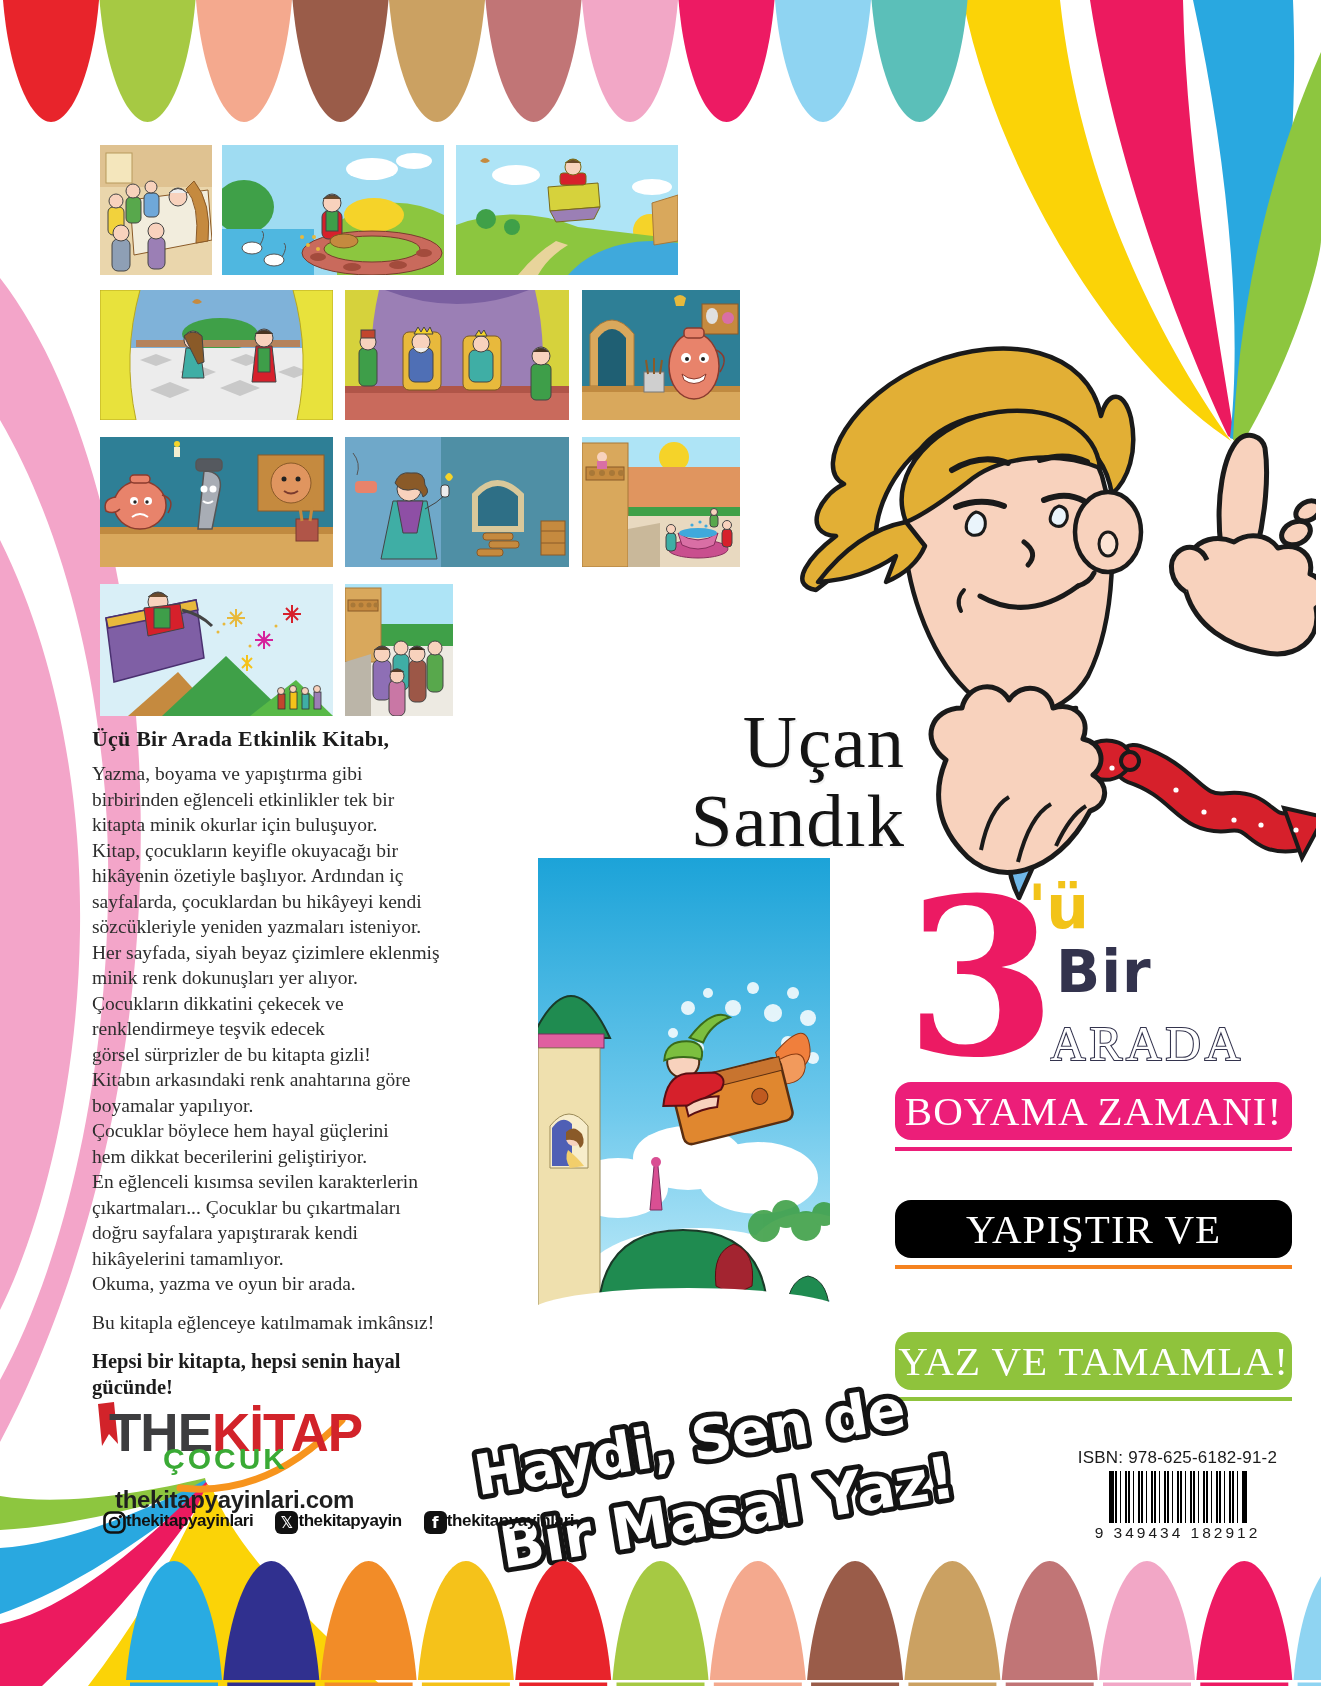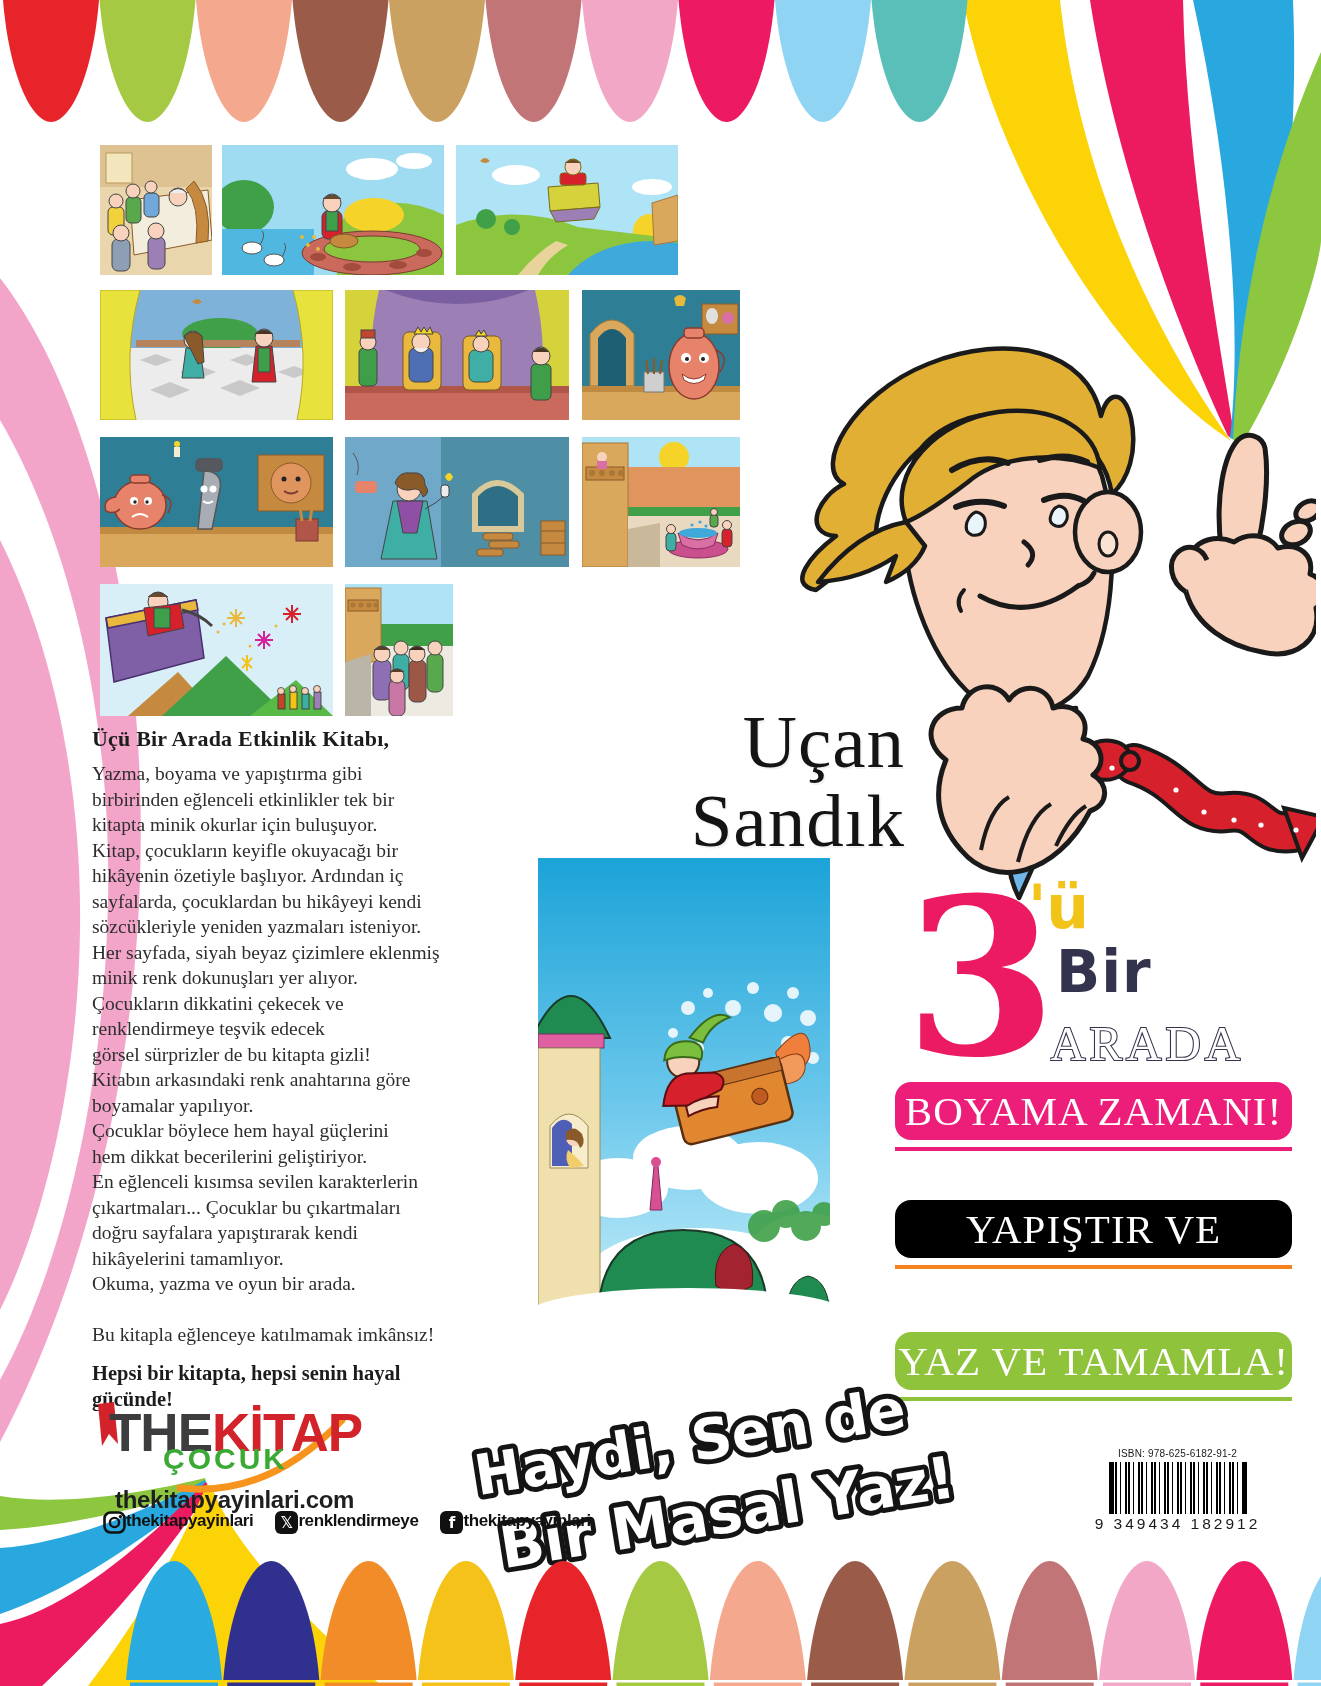--- a/index.html
+++ b/index.html
@@ -7,21 +7,21 @@
         font-family:"Liberation Sans",sans-serif;margin:0 auto;}
   .abs{position:absolute;}
   svg{display:block;}
 
   
   .desc{left:92px;top:726px;width:418px;color:#2e2e2e;}
   .desc h2{margin:0 0 9px 0;font-family:"Liberation Serif",serif;font-weight:bold;
            font-size:22px;color:#1c1c1c;letter-spacing:.2px;}
   .desc p{margin:0;font-family:"Liberation Serif",serif;font-size:19.5px;line-height:25.5px;
           white-space:pre-line;}
-  .desc p.gap{margin-top:25px;font-family:Liberation Serif, serif;}
+  .desc p.gap{margin-top:13px;font-family:Liberation Serif, serif;}
   .desc .tagline{margin-top:13px;font-weight:bold;font-size:20.5px;color:#1c1c1c;
           font-family:"Liberation Serif",serif;line-height:26px;white-space:pre-line;}
 
   
   .book-title{left:545px;top:702px;width:360px;text-align:right;
       font-family:"Liberation Serif",serif;color:#141414;font-size:75px;line-height:79px;
       letter-spacing:1px;text-shadow:1.5px 1.5px 0 #f2f2f2;}
 
   
   .three-num{left:905px;top:868px;font-family:"DejaVu Serif",serif;font-weight:bold;
@@ -38,21 +38,21 @@
   .b1{top:1082px;background:#EC1E79;}
   .b2{top:1200px;background:#000000;}
   .b3{top:1332px;background:#8FC33C;}
   .bline{left:895px;width:397px;height:4px;}
   .bl1{top:1147px;background:#EC1E79;}
   .bl2{top:1265px;background:#F5821F;}
   .bl3{top:1397px;background:#8FC33C;}
 
   
   .isbn{left:1075px;top:1448px;width:205px;text-align:center;color:#1a1a1a;}
-  .isbn .lab{font-size:10px;letter-spacing:.2px;}
+  .isbn .lab{font-size:17px;letter-spacing:.2px;}
   .isbn .bars{width:132px;height:52px;margin:3px auto 0;
      background:repeating-linear-gradient(90deg,#000 0 2px,#fff 2px 3px,#000 3px 5px,#fff 5px 8px,#000 8px 9px,#fff 9px 13px);
      border-left:3px solid #000;border-right:3px solid #000;}
   .isbn .digits{font-size:15.5px;letter-spacing:3px;margin-top:1px;}
 
   
   .logo-the{left:109px;top:1402px;font-size:53px;font-weight:bold;letter-spacing:-1px;color:#3D3D3F;}
   .logo-the b{color:#D2232A;}
   .logo-cocuk{left:163px;top:1442px;font-size:30px;font-weight:bold;letter-spacing:3px;color:#3AAA35;}
   .site{left:115px;top:1486px;font-size:24px;font-weight:bold;color:#1f1f1f;letter-spacing:-.3px;}
@@ -649,21 +649,21 @@
     <div class="item">
       <svg width="23" height="23" viewBox="0 0 23 23">
         <rect x="1.5" y="1.5" width="20" height="20" rx="6" fill="none" stroke="#111" stroke-width="2.6"></rect>
         <circle cx="11.5" cy="11.5" r="4.6" fill="none" stroke="#111" stroke-width="2.4"></circle>
         <circle cx="17.4" cy="5.6" r="1.6" fill="#111"></circle>
       </svg>
       <span class="handle">thekitapyayinlari</span>
     </div>
     <div class="item">
       <span class="sq">𝕏</span>
-      <span class="handle">renklendirmeye</span>
+      <span class="handle">thekitapyayin</span>
     </div>
     <div class="item">
       <span class="sq">f</span>
       <span class="handle">thekitapyayinlari</span>
     </div>
   </div>
 
   <svg id="bottom-petals" class="abs" style="left:0;top:1551px" width="1321" height="135" viewBox="0 0 1321 135">
       <path d="M126,129 C132,55 154,10 174,10 C194,10 216,55 222,129 Z" fill="#29ABE2"></path>
       <rect x="130" y="131.5" width="88" height="3.5" fill="#29ABE2"></rect>

